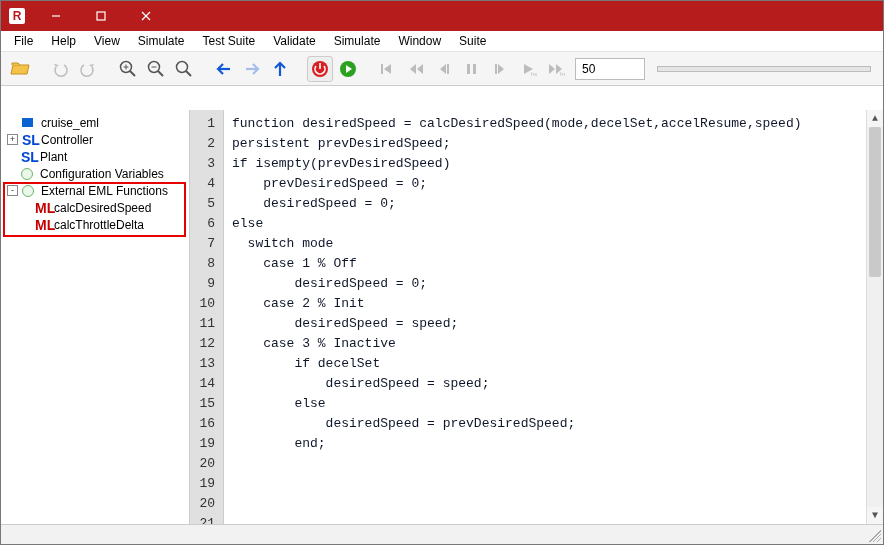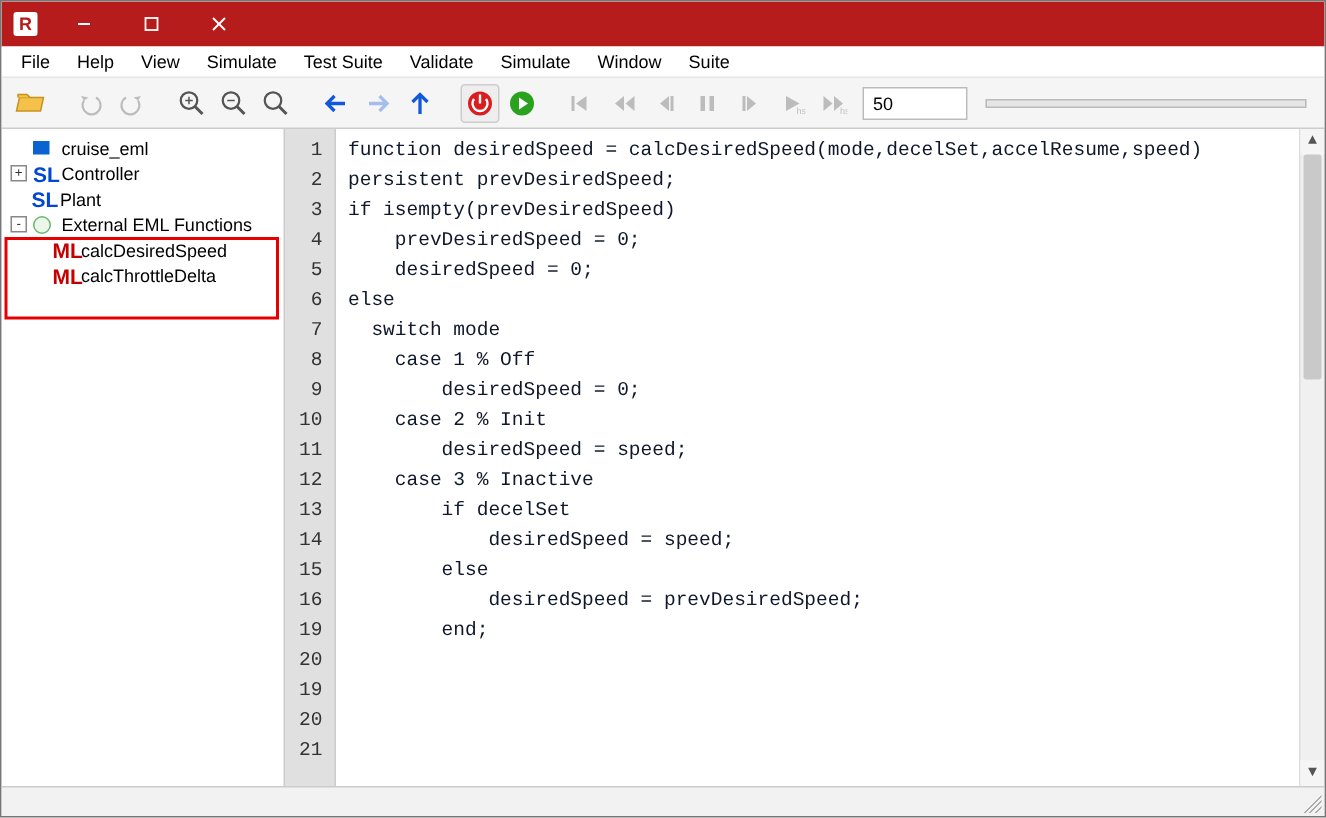--- a/index.html
+++ b/index.html
@@ -89,20 +89,21 @@
     border: 1px solid #bbb;
     margin-left: 10px;
     margin-right: 6px;
     position: relative;
   }
   
   .main {
     flex: 1;
     display: flex;
     overflow: hidden;
+    margin-top: 24px;
   }
   .tree {
     width: 189px;
     border-right: 1px solid #ccc;
     background: #fff;
     padding: 4px 0;
     position: relative;
   }
   .tree-row {
     display: flex;
@@ -386,20 +387,24 @@
       <span>cruise_eml</span>
     </div>
     <div class="tree-row">
       <span class="exp">+</span>
       <span class="tico sl">SL</span>
       <span>Controller</span>
     </div>
     <div class="tree-row indent1">
       <span class="tico sl">SL</span>
       <span>Plant</span>
+    </div>
+    <div class="tree-row indent1">
+      <span class="tico circ"></span>
+      <span>Configuration Variables</span>
     </div>
     <div class="tree-row">
       <span class="exp">-</span>
       <span class="tico circ"></span>
       <span>External EML Functions</span>
     </div>
     <div class="tree-row indent2">
       <span class="tico ml">ML</span>
       <span>calcDesiredSpeed</span>
     </div>

